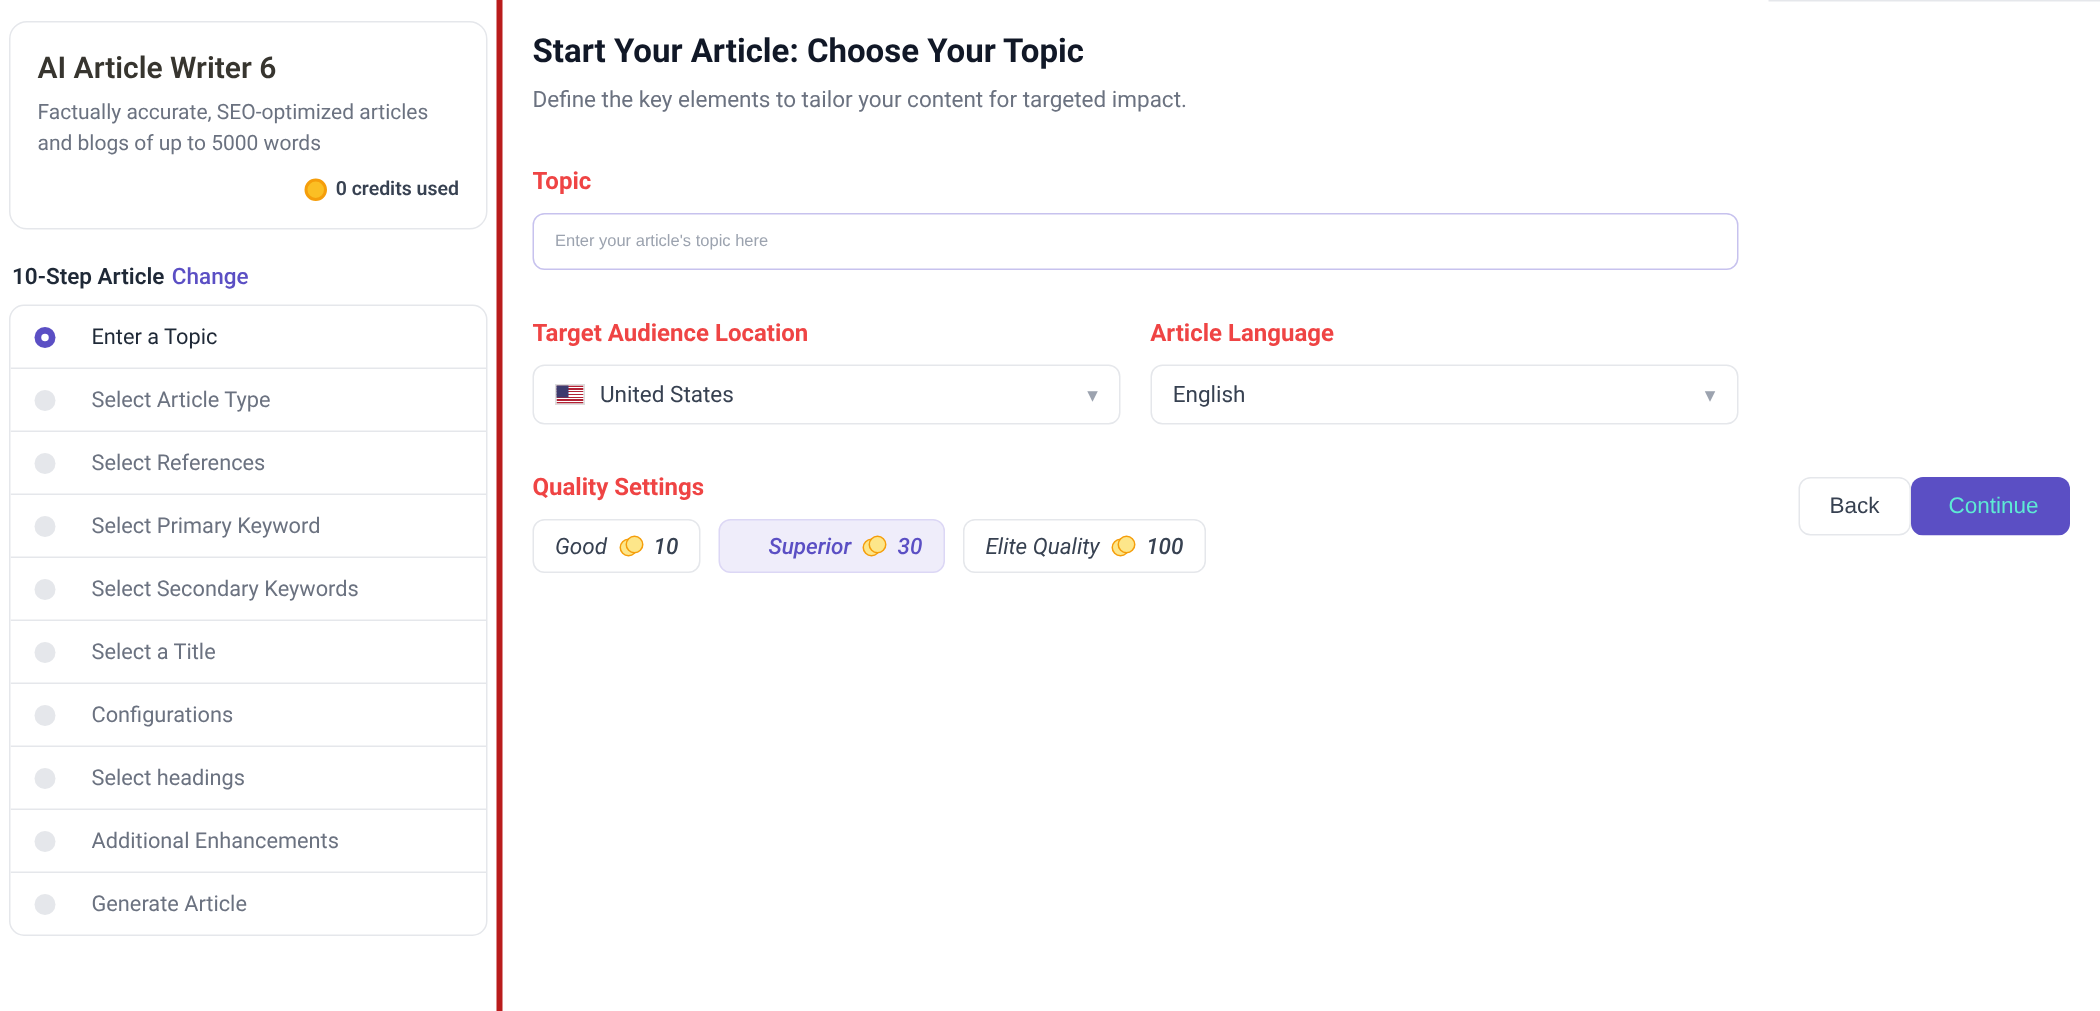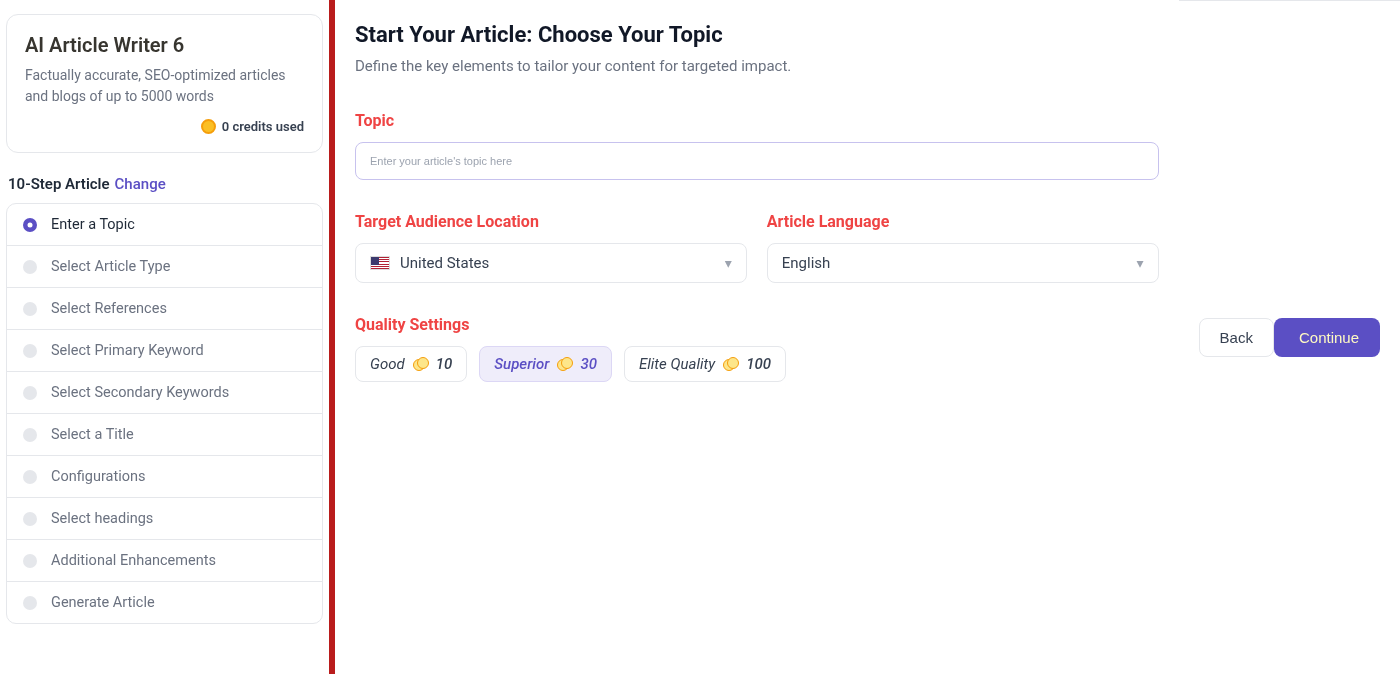--- a/index.html
+++ b/index.html
@@ -11,21 +11,21 @@
       font-family: -apple-system, BlinkMacSystemFont, "Segoe UI", Roboto, "Helvetica Neue", Arial, sans-serif;
       background: #ffffff;
       color: #1f2937;
       width: 1400px;
       height: 674px;
       display: flex;
     }
     .sidebar {
       width: 335px;
       padding: 14px 6px 14px 6px;
-      border-right: 6px solid #b91c1c;
+      border-right: 4px solid #b91c1c;
       height: 100%;
     }
     .sidebar-card {
       border: 1px solid #e5e7eb;
       border-radius: 12px;
       padding: 18px;
       margin-bottom: 22px;
     }
     .sidebar-title {
       font-size: 20px;
@@ -78,21 +78,21 @@
       cursor: pointer;
     }
     .steps-list {
       border: 1px solid #e5e7eb;
       border-radius: 10px;
       overflow: hidden;
     }
     .step-item {
       display: flex;
       align-items: center;
-      gap: 14px;
+      gap: 24px;
       padding: 12px 16px;
       border-bottom: 1px solid #e5e7eb;
       cursor: pointer;
     }
     .step-item:last-child {
       border-bottom: none;
     }
     .step-bullet {
       width: 14px;
       height: 14px;
@@ -231,20 +231,21 @@
     .quality-chip.selected {
       background: #efedfa;
       border-color: #dcd7f5;
     }
     .quality-name {
       color: #374151;
     }
     .quality-chip.selected .quality-name {
       color: #5b4fc4;
       font-weight: 500;
+      margin-left: 18px;
     }
     .quality-cost {
       color: #374151;
       font-weight: 500;
     }
     .quality-chip.selected .quality-cost {
       color: #5b4fc4;
     }
     .coins-icon {
       display: inline-block;
@@ -278,21 +279,21 @@
       cursor: pointer;
       border: 1px solid transparent;
     }
     .btn-back {
       background: #fff;
       border-color: #e5e7eb;
       color: #374151;
     }
     .btn-continue {
       background: #5b4fc4;
-      color: #fef9c3;
+      color: #5eead4;
       padding-left: 24px;
     }
   </style>
 </head>
 <body>
 
 <aside class="sidebar">
   <div class="sidebar-card">
     <div class="sidebar-title">AI Article Writer 6</div>
     <div class="sidebar-desc">Factually accurate, SEO-optimized articles and blogs of up to 5000 words</div>

